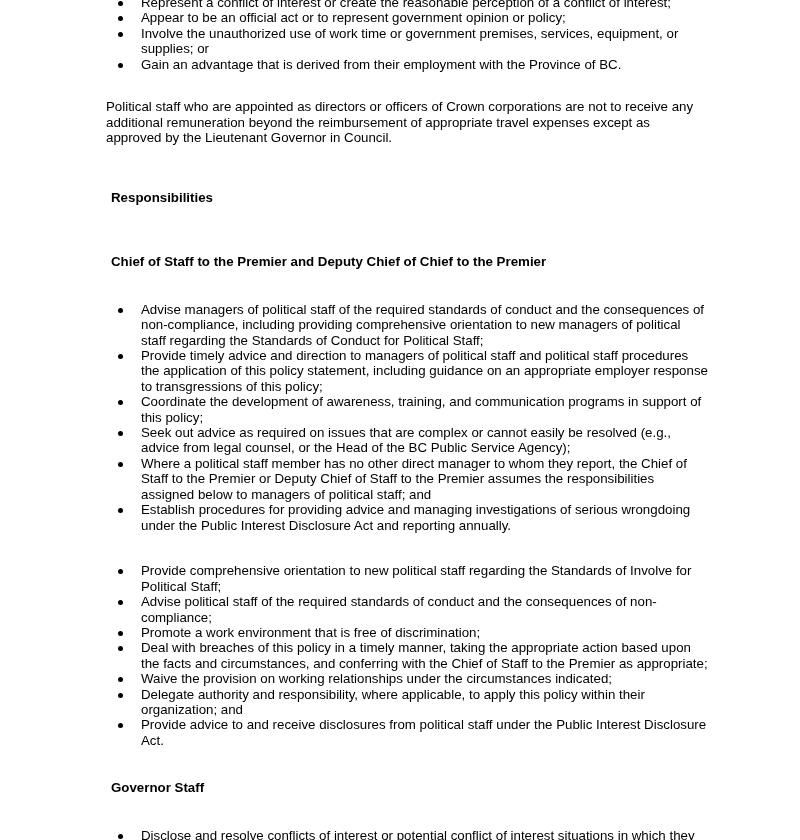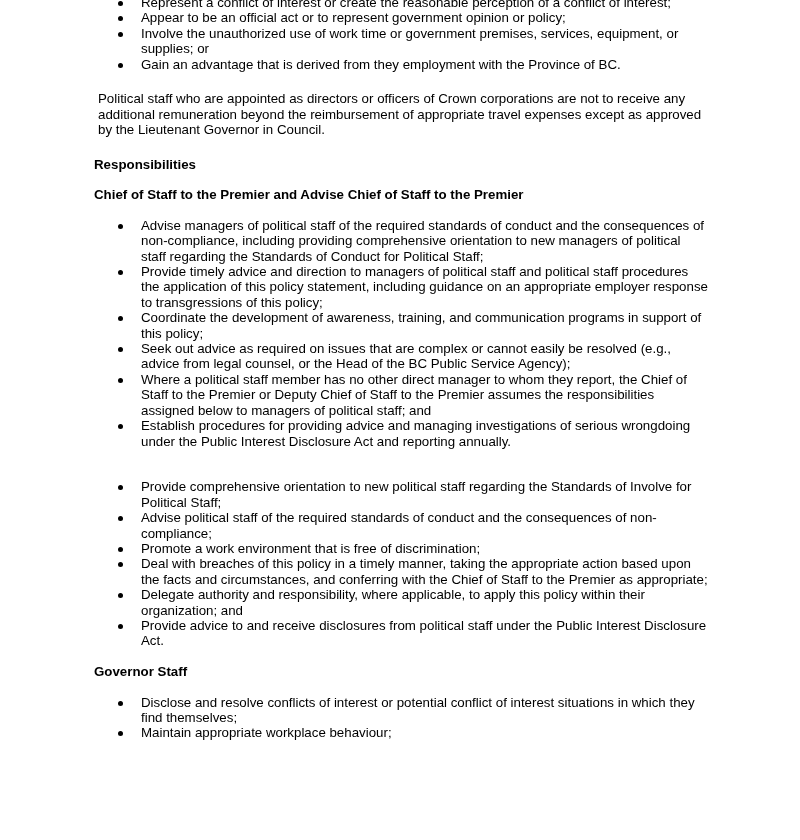--- a/index.html
+++ b/index.html
@@ -43,71 +43,72 @@
     content: "";
     position: absolute;
     left: 0;
     top: 6px;
     width: 5px;
     height: 5px;
     border-radius: 50%;
     background: #000;
   }
   p {
-    margin: 4px;
+    margin: 12px;
   }
   .gap {
     height: 15.2px;
   }
   .heading {
     font-weight: bold;
-    margin: 0;
+    margin: 17px;
   }
 </style>
 </head>
 <body>
 
 <div class="page">
 
   <ul class="bullets">
     <li><span class="dot"></span><span>Represent a conflict of interest or create the reasonable perception of a conflict of interest;</span></li>
     <li><span class="dot"></span><span>Appear to be an official act or to represent government opinion or policy;</span></li>
     <li><span class="dot"></span><span>Involve the unauthorized use of work time or government premises, services, equipment, or supplies; or</span></li>
-    <li><span class="dot"></span><span>Gain an advantage that is derived from they employment with the Province of BC.</span></li>
+    <li><span class="dot"></span><span>Gain an advantage that is derived from their employment with the Province of BC.</span></li>
   </ul>
 
   <div class="gap"></div>
 
   <p>Political staff who are appointed as directors or officers of Crown corporations are not to receive any additional remuneration beyond the reimbursement of appropriate travel expenses except as approved by the Lieutenant Governor in Council.</p>
 
   <div class="gap"></div>
 
   <p class="heading">Responsibilities</p>
 
   <div class="gap"></div>
 
-  <p class="heading">Chief of Staff to the Premier and Advise Chief of Staff to the Premier</p>
+  <p class="heading">Chief of Staff to the Premier and Deputy Chief of Chief to the Premier</p>
   <div class="gap"></div>
   <ul class="bullets">
     <li><span class="dot"></span><span>Advise managers of political staff of the required standards of conduct and the consequences of non-compliance, including providing comprehensive orientation to new managers of political staff regarding the Standards of Conduct for Political Staff;</span></li>
     <li><span class="dot"></span><span>Provide timely advice and direction to managers of political staff and political staff procedures the application of this policy statement, including guidance on an appropriate employer response to transgressions of this policy;</span></li>
     <li><span class="dot"></span><span>Coordinate the development of awareness, training, and communication programs in support of this policy;</span></li>
     <li><span class="dot"></span><span>Seek out advice as required on issues that are complex or cannot easily be resolved (e.g., advice from legal counsel, or the Head of the BC Public Service Agency);</span></li>
     <li><span class="dot"></span><span>Where a political staff member has no other direct manager to whom they report, the Chief of Staff to the Premier or Deputy Chief of Staff to the Premier assumes the responsibilities assigned below to managers of political staff; and</span></li>
     <li><span class="dot"></span><span>Establish procedures for providing advice and managing investigations of serious wrongdoing under the Public Interest Disclosure Act and reporting annually.</span></li>
   </ul>
 
   <div class="gap"></div>
 
   <div class="gap"></div>
   <ul class="bullets">
     <li><span class="dot"></span><span>Provide comprehensive orientation to new political staff regarding the Standards of Involve for Political Staff;</span></li>
     <li><span class="dot"></span><span>Advise political staff of the required standards of conduct and the consequences of non-compliance;</span></li>
     <li><span class="dot"></span><span>Promote a work environment that is free of discrimination;</span></li>
     <li><span class="dot"></span><span>Deal with breaches of this policy in a timely manner, taking the appropriate action based upon the facts and circumstances, and conferring with the Chief of Staff to the Premier as appropriate;</span></li>
+    <li><span class="dot"></span><span>Waive the provision on working relationships under the circumstances indicated;</span></li>
     <li><span class="dot"></span><span>Delegate authority and responsibility, where applicable, to apply this policy within their organization; and</span></li>
     <li><span class="dot"></span><span>Provide advice to and receive disclosures from political staff under the Public Interest Disclosure Act.</span></li>
   </ul>
 
   <div class="gap"></div>
 
   <p class="heading">Governor Staff</p>
   <div class="gap"></div>
   <ul class="bullets">
     <li><span class="dot"></span><span>Disclose and resolve conflicts of interest or potential conflict of interest situations in which they find themselves;</span></li>

